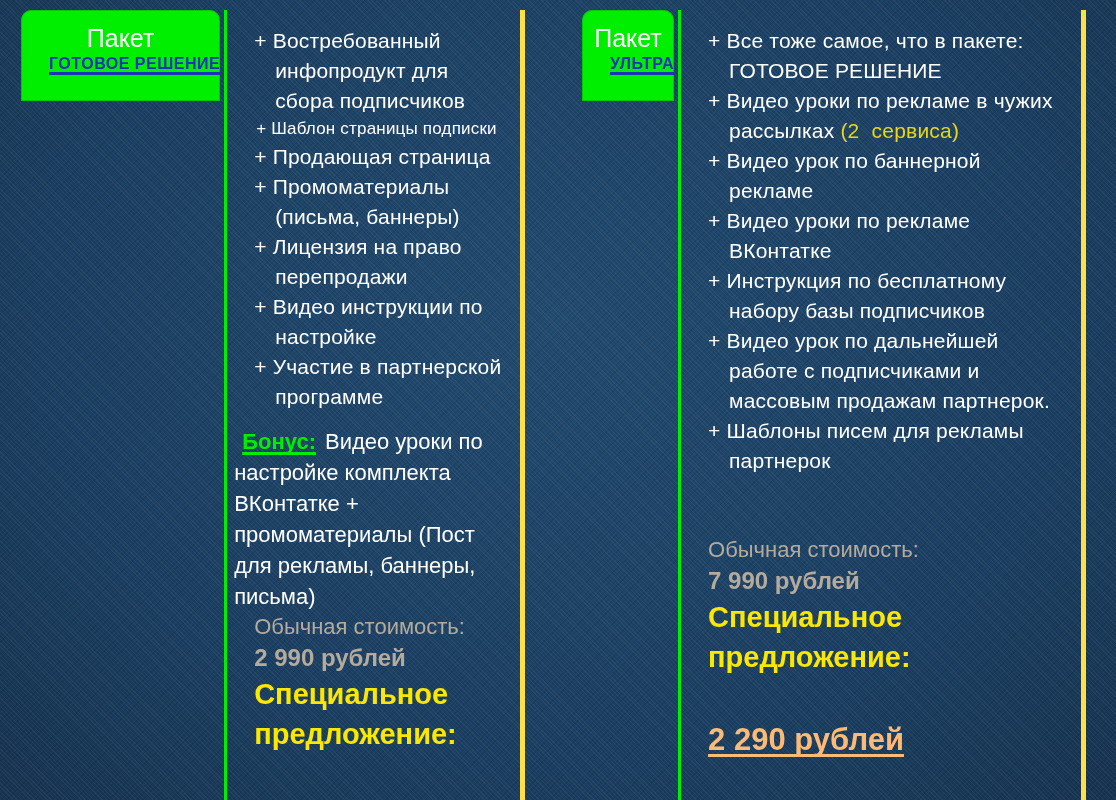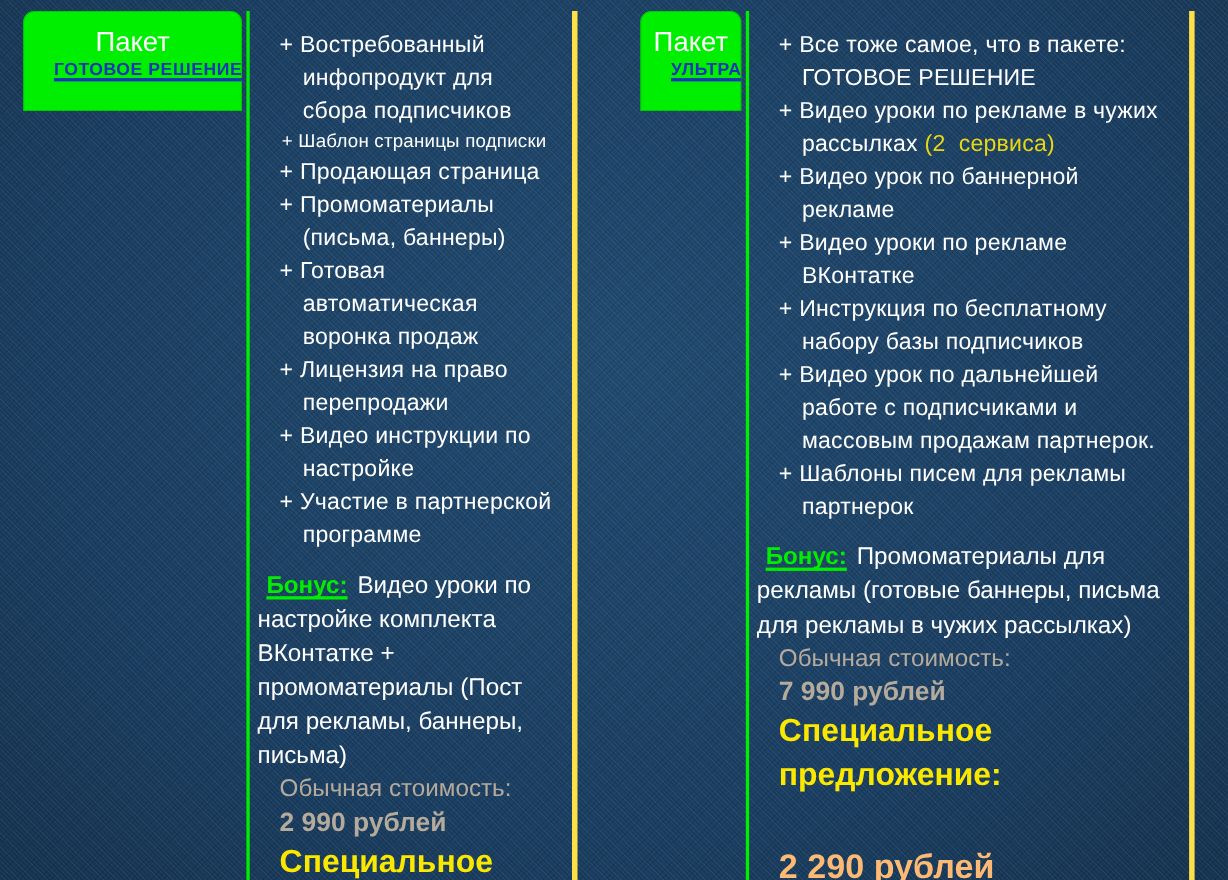--- a/index.html
+++ b/index.html
@@ -142,21 +142,20 @@
     <div class="card-header">
       <span class="pkg-prefix">Пакет</span>
       <span class="pkg-title">ГОТОВОЕ РЕШЕНИЕ</span>
     </div>
     <div class="card-body">
       <div class="feature-list">
         <div class="feature-item">+ Востребованный инфопродукт для сбора подписчиков</div>
         <div class="feature-item small">+ Шаблон страницы подписки</div>
         <div class="feature-item">+ Продающая страница</div>
         <div class="feature-item">+ Промоматериалы (письма, баннеры)</div>
-        <div class="feature-item">+ Готовая автоматическая воронка продаж</div>
         <div class="feature-item">+ Лицензия на право перепродажи</div>
         <div class="feature-item">+ Видео инструкции по настройке</div>
         <div class="feature-item">+ Участие в партнерской программе</div>
       </div>
       <div class="bonus">
         <span class="bonus-label">Бонус:</span><span>Видео уроки по настройке комплекта ВКонтатке + промоматериалы (Пост для рекламы, баннеры, письма)</span>
       </div>
       <div class="pricing">
         <div class="regular-label">Обычная стоимость:</div>
         <div class="regular-price">2 990 рублей</div>
@@ -174,23 +173,20 @@
     <div class="card-body">
       <div class="feature-list">
         <div class="feature-item">+ Все тоже самое, что в пакете: ГОТОВОЕ РЕШЕНИЕ</div>
         <div class="feature-item"><span>+ Видео уроки по рекламе в чужих рассылках </span><span class="hl-yellow">(2&nbsp; сервиса)</span><span></span></div>
         <div class="feature-item">+ Видео урок по баннерной рекламе</div>
         <div class="feature-item">+ Видео уроки по рекламе ВКонтатке</div>
         <div class="feature-item">+ Инструкция по бесплатному набору базы подписчиков</div>
         <div class="feature-item">+ Видео урок по дальнейшей работе с подписчиками и массовым продажам партнерок.</div>
         <div class="feature-item">+ Шаблоны писем для рекламы партнерок</div>
       </div>
-      <div class="bonus">
-        <span class="bonus-label">Бонус:</span><span>Промоматериалы для рекламы (готовые баннеры, письма для рекламы в чужих рассылках)</span>
-      </div>
       <div class="pricing">
         <div class="regular-label">Обычная стоимость:</div>
         <div class="regular-price">7 990 рублей</div>
         <div class="special-label">Специальное предложение:</div>
         <span class="special-price">2 290 рублей</span>
       </div>
     </div>
   </div>
 
 </div>

